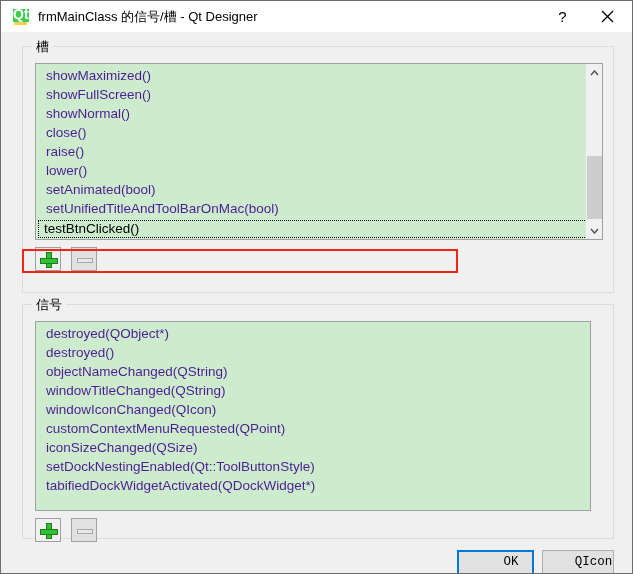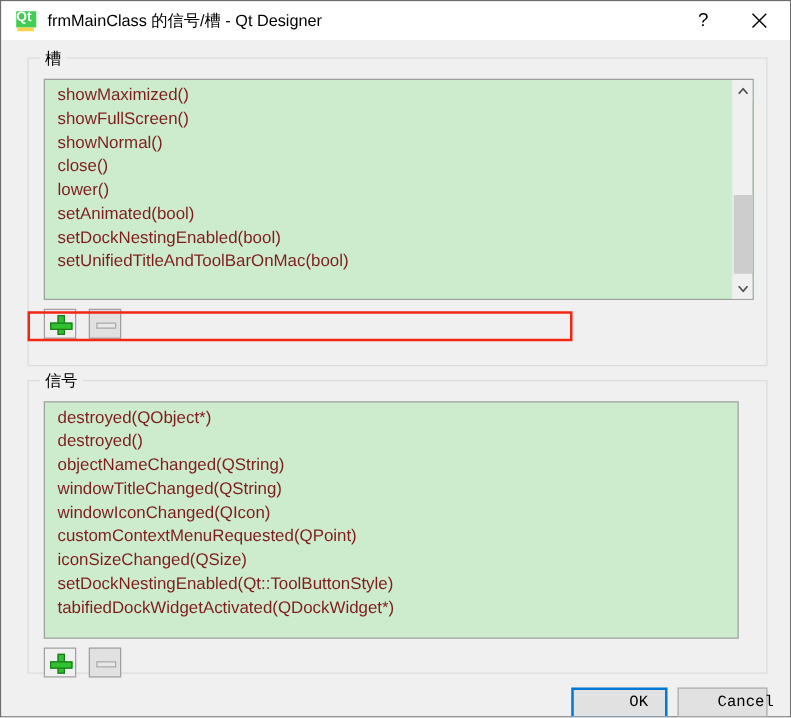--- a/index.html
+++ b/index.html
@@ -40,21 +40,21 @@
     position: absolute;
     left: 0; top: 0;
     width: 16px; height: 13px;
     background: #41cd52;
   }
   #app-icon .qt-text {
     position: absolute;
     left: 0; top: -1px;
     width: 16px; height: 13px;
     line-height: 13px;
-    font-size: 11px;
+    font-size: 14px;
     font-weight: bold;
     color: #ffffff;
     font-family: "Liberation Sans", sans-serif;
   }
   #app-icon .qt-bar {
     position: absolute;
     left: 1px; bottom: 0px;
     width: 13px; height: 3px;
     background: #f6d24a;
   }
@@ -123,21 +123,21 @@
     position: absolute;
     left: 0; top: 0;
     right: 0; bottom: 0;
     padding: 2px 0 0 0;
   }
   .list-item {
     height: 19px;
     line-height: 19px;
     padding-left: 10px;
     font-size: 13.5px;
-    color: #7f1d1d;
+    color: #4c1d95;
     white-space: nowrap;
     overflow: hidden;
     font-family: "Liberation Sans", sans-serif;
   }
 
   
   #selected-row {
     position: absolute;
     left: 0px;
     top: 155px;
@@ -296,26 +296,30 @@
 
     <div class="groupbox" id="gb-slots">
       <div class="gb-title">槽</div>
 
       <div class="listwidget" id="slots-list">
         <div class="list-inner" id="slots-items">
             <div class="list-item">showMaximized()</div>
             <div class="list-item">showFullScreen()</div>
             <div class="list-item">showNormal()</div>
             <div class="list-item">close()</div>
+            <div class="list-item">raise()</div>
             <div class="list-item">lower()</div>
             <div class="list-item">setAnimated(bool)</div>
-            <div class="list-item">setDockNestingEnabled(bool)</div>
             <div class="list-item">setUnifiedTitleAndToolBarOnMac(bool)</div>
           </div>
 
+        <div id="selected-row">
+          <div class="focus-dots"></div>
+          <div class="sel-text">testBtnClicked()</div>
+        </div>
 
         <div class="vscroll">
           <div class="arrow up">
             <svg width="9" height="6" viewBox="0 0 9 6">
                 <polyline points="1,5 4.5,1 8,5" fill="none" stroke="#505050" stroke-width="1.4"></polyline>
               </svg>
           </div>
           <div class="thumb" id="slots-thumb"></div>
           <div class="arrow down">
             <svg width="9" height="6" viewBox="0 0 9 6">
@@ -359,17 +363,17 @@
           <div class="plus-v"></div><div class="plus-h"></div>
         </div>
         <div class="toolbtn">
           <div class="minus"></div>
         </div>
       </div>
     </div>
 
     <div id="buttonbar">
       <div class="dlgbtn" id="ok-button">OK</div>
-      <div class="dlgbtn" id="cancel-button">Cancel</div>
+      <div class="dlgbtn" id="cancel-button">QIcon</div>
     </div>
 
   </div>
 </div>
 
 </body></html>

